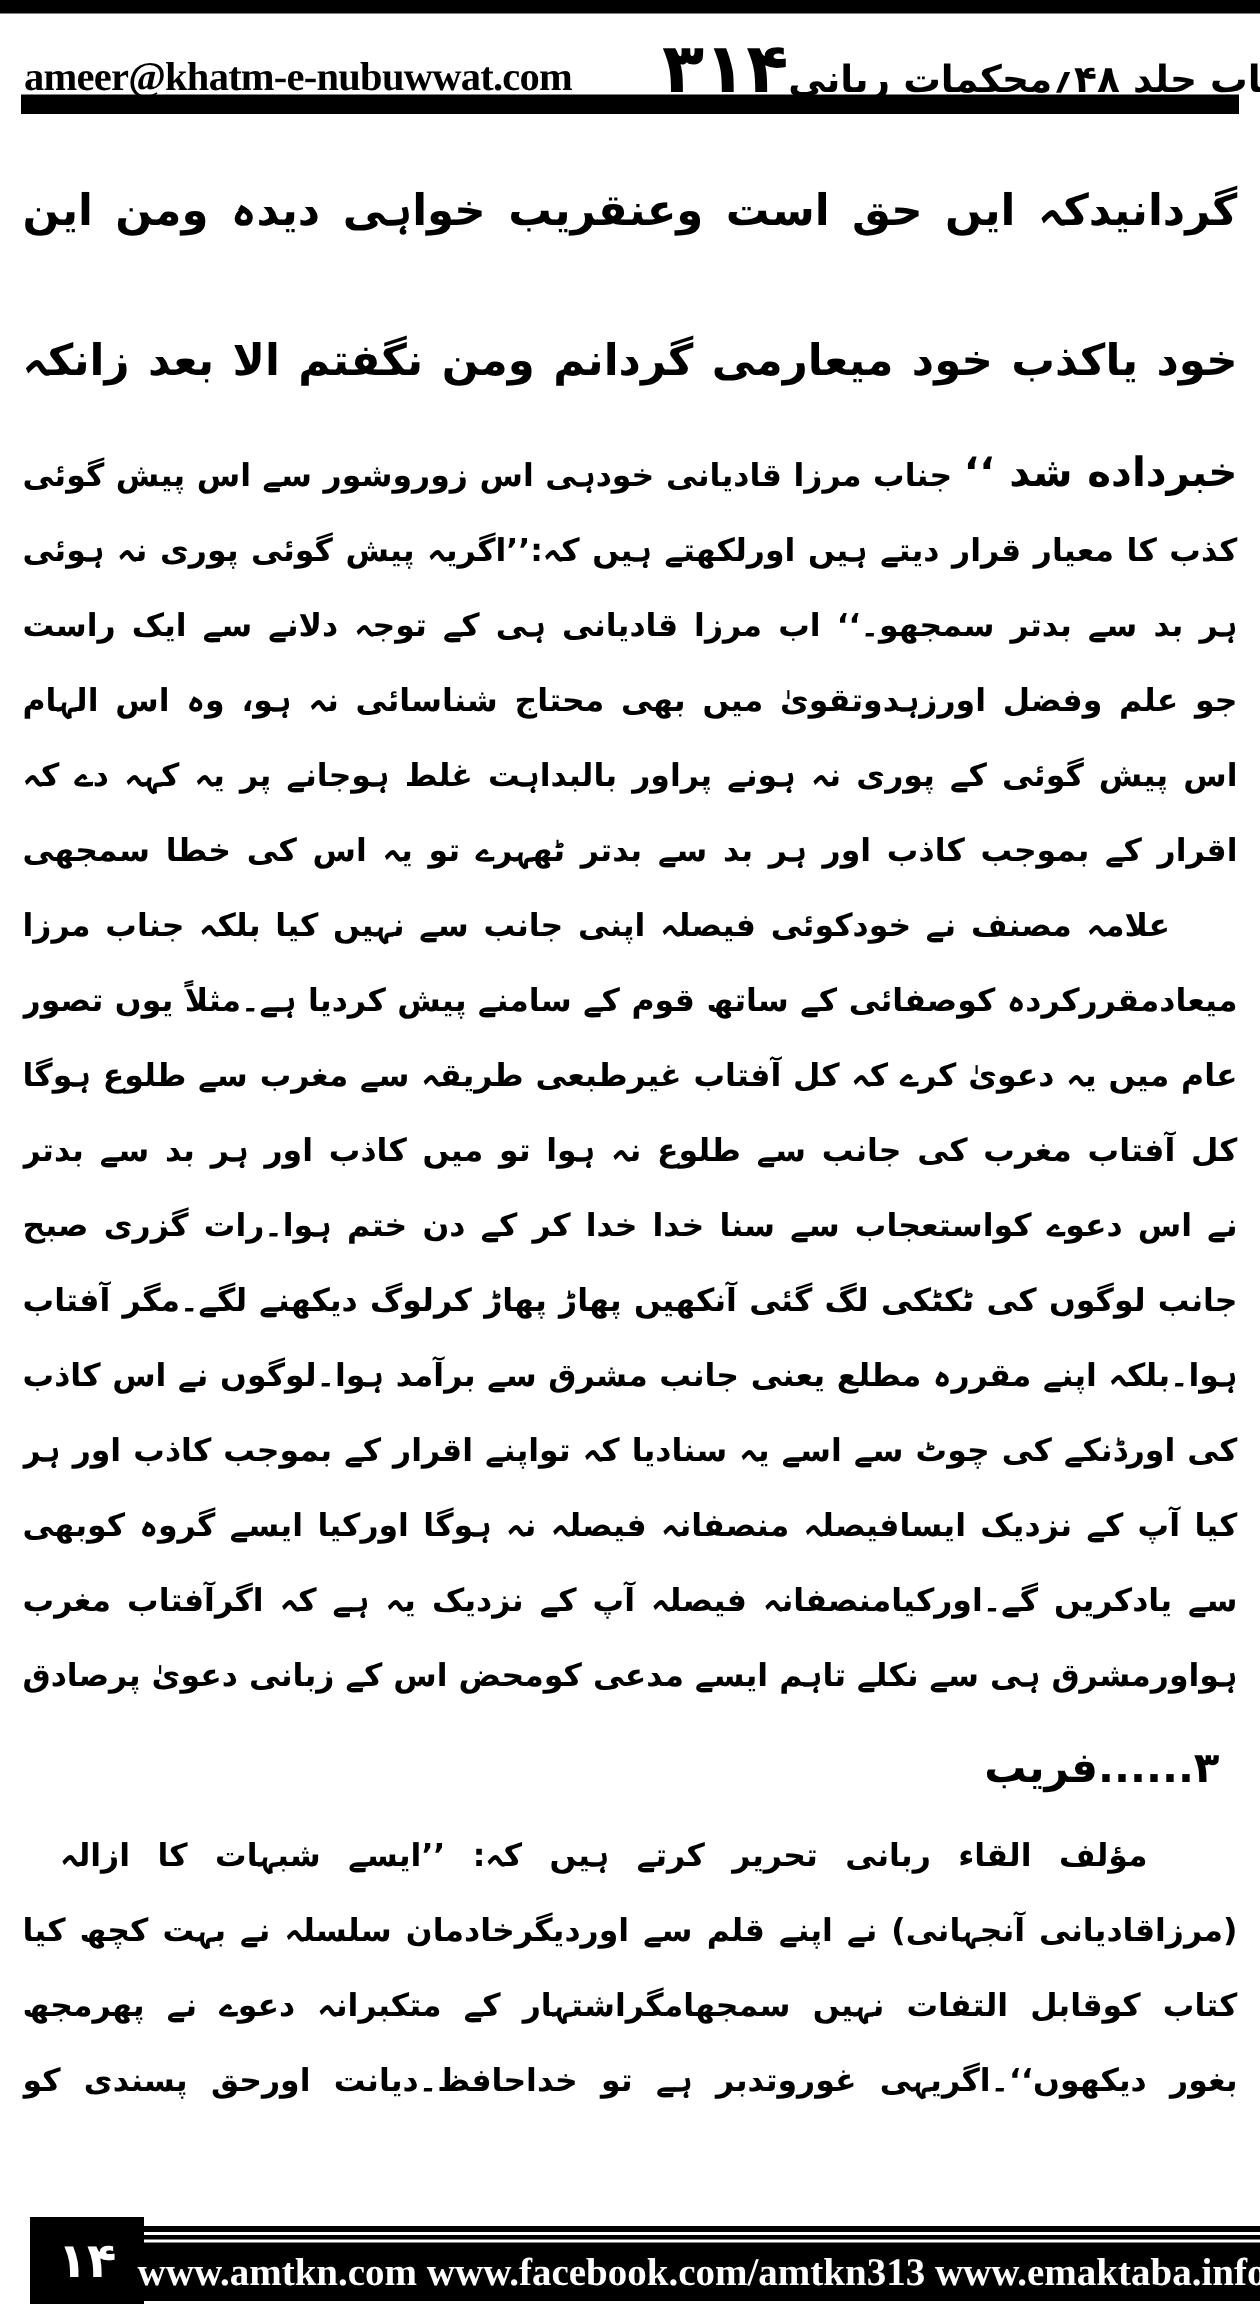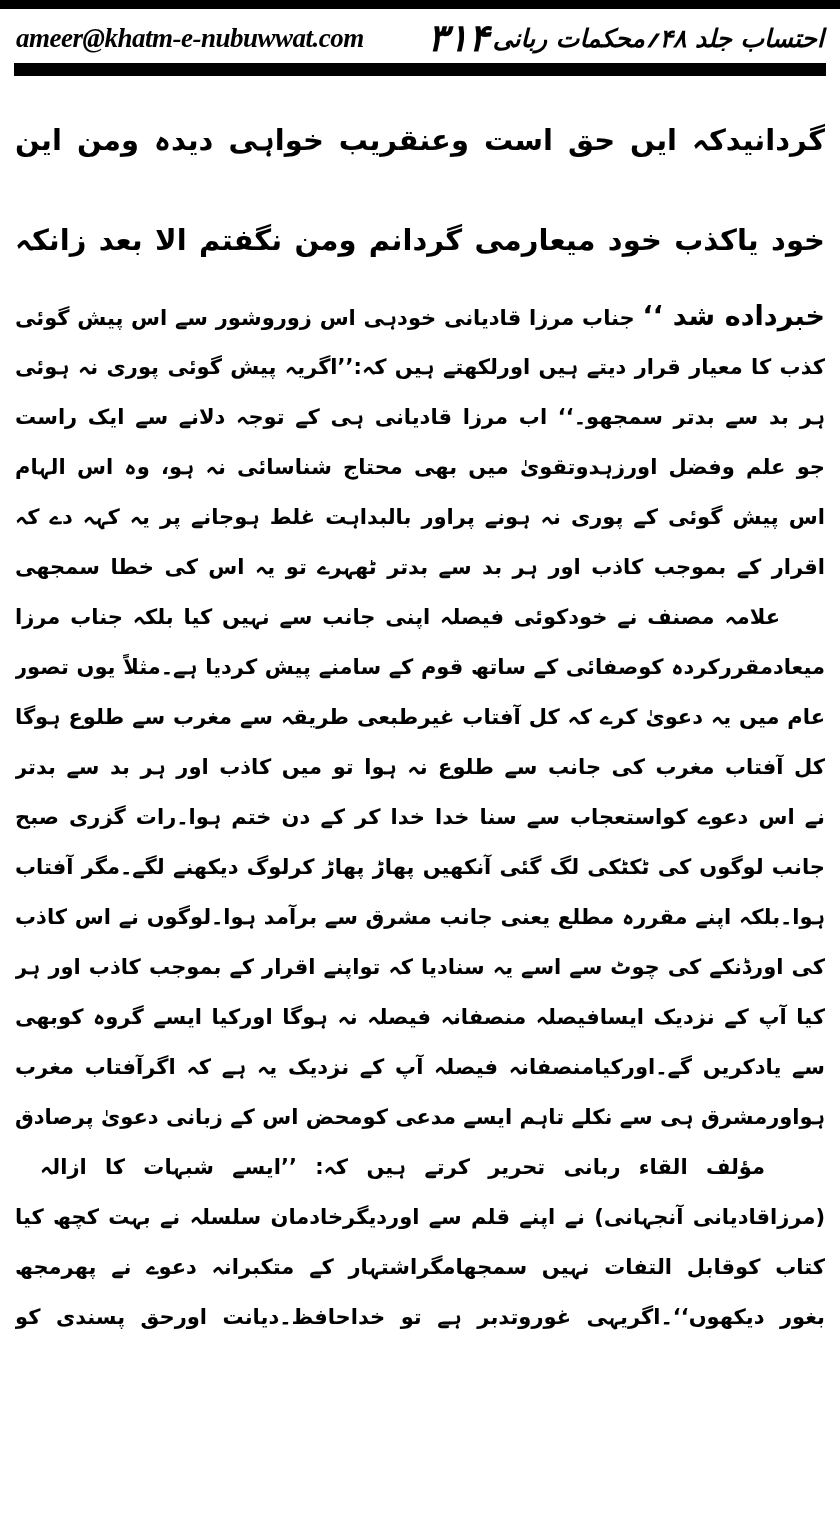--- a/index.html
+++ b/index.html
@@ -13,36 +13,35 @@
     overflow: hidden;
     font-family: "DejaVu Sans", sans-serif;
   }
   .topbar {
     position: absolute; top: 0; left: 0; right: 0;
     height: 9px; background: #000000;
   }
   header.pagehead {
     position: absolute; top: 9px; left: 0; right: 0;
     height: 58px;
-    display: flex; align-items: center;
+    display: flex; align-items: flex-end;
     padding: 0 16px;
-    font-style: italic;
   }
   .email {
     direction: ltr;
     font-family: "Liberation Serif", serif;
     font-weight: 700; font-size: 27px;
     letter-spacing: -0.5px;
     white-space: nowrap;
   }
   .pagenum-top {
     flex: 1;
     text-align: center;
     direction: rtl;
-    font-weight: 700; font-size: 38px;
+    font-weight: 700; font-size: 46px;
     line-height: 44px;
     padding-left: 60px;
   }
   .booktitle {
     direction: rtl;
     font-weight: 700; font-size: 25px;
     white-space: nowrap;
   }
   .rule {
     position: absolute; top: 63px; left: 14px; right: 14px;
@@ -150,20 +149,27 @@
     <div class="line">میعادمقررکردہ کوصفائی کے ساتھ قوم کے سامنے پیش کردیا ہے۔مثلاً یوں تصور کیجئے کہ ایک شخص مجمع</div>
     <div class="line">عام میں یہ دعویٰ کرے کہ کل آفتاب غیرطبعی طریقہ سے مغرب سے طلوع ہوگا کہ اگرایسا نہ ہوااور</div>
     <div class="line">کل آفتاب مغرب کی جانب سے طلوع نہ ہوا تو میں کاذب اور ہر بد سے بدتر ٹھہروں گا۔لوگوں</div>
     <div class="line">نے اس دعوے کواستعجاب سے سنا خدا خدا کر کے دن ختم ہوا۔رات گزری صبح ہوتے ہی مغرب کی</div>
     <div class="line">جانب لوگوں کی ٹکٹکی لگ گئی آنکھیں پھاڑ پھاڑ کرلوگ دیکھنے لگے۔مگر آفتاب مغرب سے طلوع نہ</div>
     <div class="line">ہوا۔بلکہ اپنے مقررہ مطلع یعنی جانب مشرق سے برآمد ہوا۔لوگوں نے اس کاذب مدعی کی دھرپکڑ</div>
     <div class="line">کی اورڈنکے کی چوٹ سے اسے یہ سنادیا کہ تواپنے اقرار کے بموجب کاذب اور ہر بد سے بدٹھہرا تو</div>
     <div class="line">کیا آپ کے نزدیک ایسافیصلہ منصفانہ فیصلہ نہ ہوگا اورکیا ایسے گروہ کوبھی آپ مکذب ہی کے نام</div>
     <div class="line">سے یادکریں گے۔اورکیامنصفانہ فیصلہ آپ کے نزدیک یہ ہے کہ اگرآفتاب مغرب سے طلوع نہ</div>
     <div class="line">ہواورمشرق ہی سے نکلے تاہم ایسے مدعی کومحض اس کے زبانی دعویٰ پرصادق ہونے کی ڈگری دے</div>
+    <div class="line heading">۳......فریب</div>
     <div class="line indent2">مؤلف القاء ربانی تحریر کرتے ہیں کہ: ’’ایسے شبہات کا ازالہ خودحضورمغفور</div>
     <div class="line">(مرزاقادیانی آنجہانی) نے اپنے قلم سے اوردیگرخادمان سلسلہ نے بہت کچھ کیا ہے میں نے</div>
     <div class="line">کتاب کوقابل التفات نہیں سمجھامگراشتہار کے متکبرانہ دعوے نے پھرمجھ کومتوجہ کیا کہ میں اس کو</div>
     <div class="line">بغور دیکھوں‘‘۔اگریہی غوروتدبر ہے تو خداحافظ۔دیانت اورحق پسندی کو مدنظر فرما کر (انجام آتھم</div>
   </main>
 
+  <footer class="pagefoot">
+    <div class="pg-box">۱۴</div>
+    <div class="foot-bar">
+      <div class="foot-links">www.amtkn.com www.facebook.com/amtkn313 www.emaktaba.info</div>
+    </div>
+  </footer>
 
 </div>
 
 </body></html>

